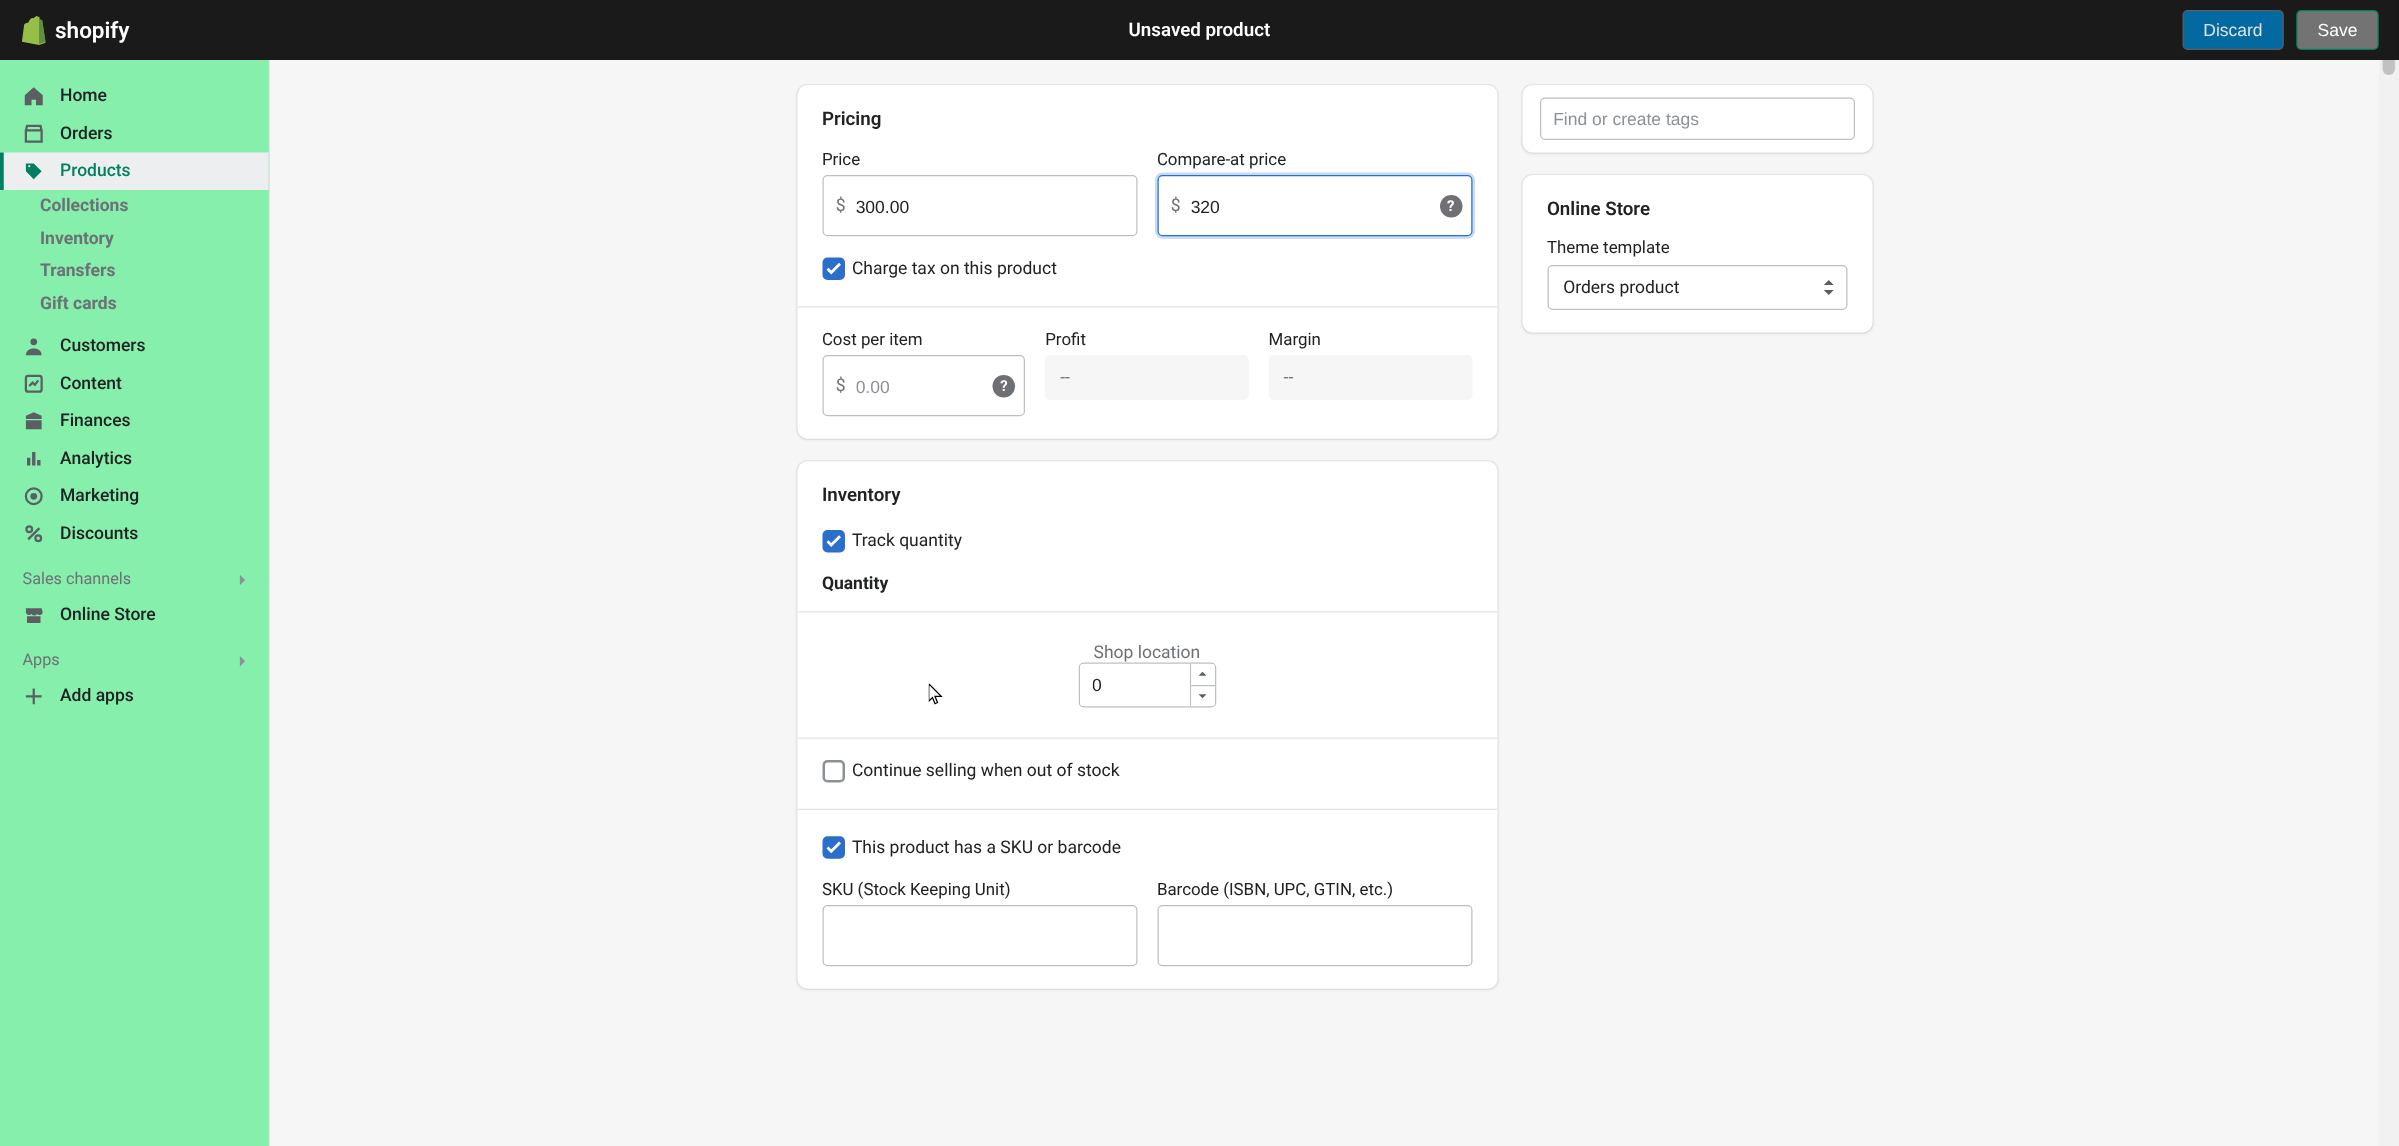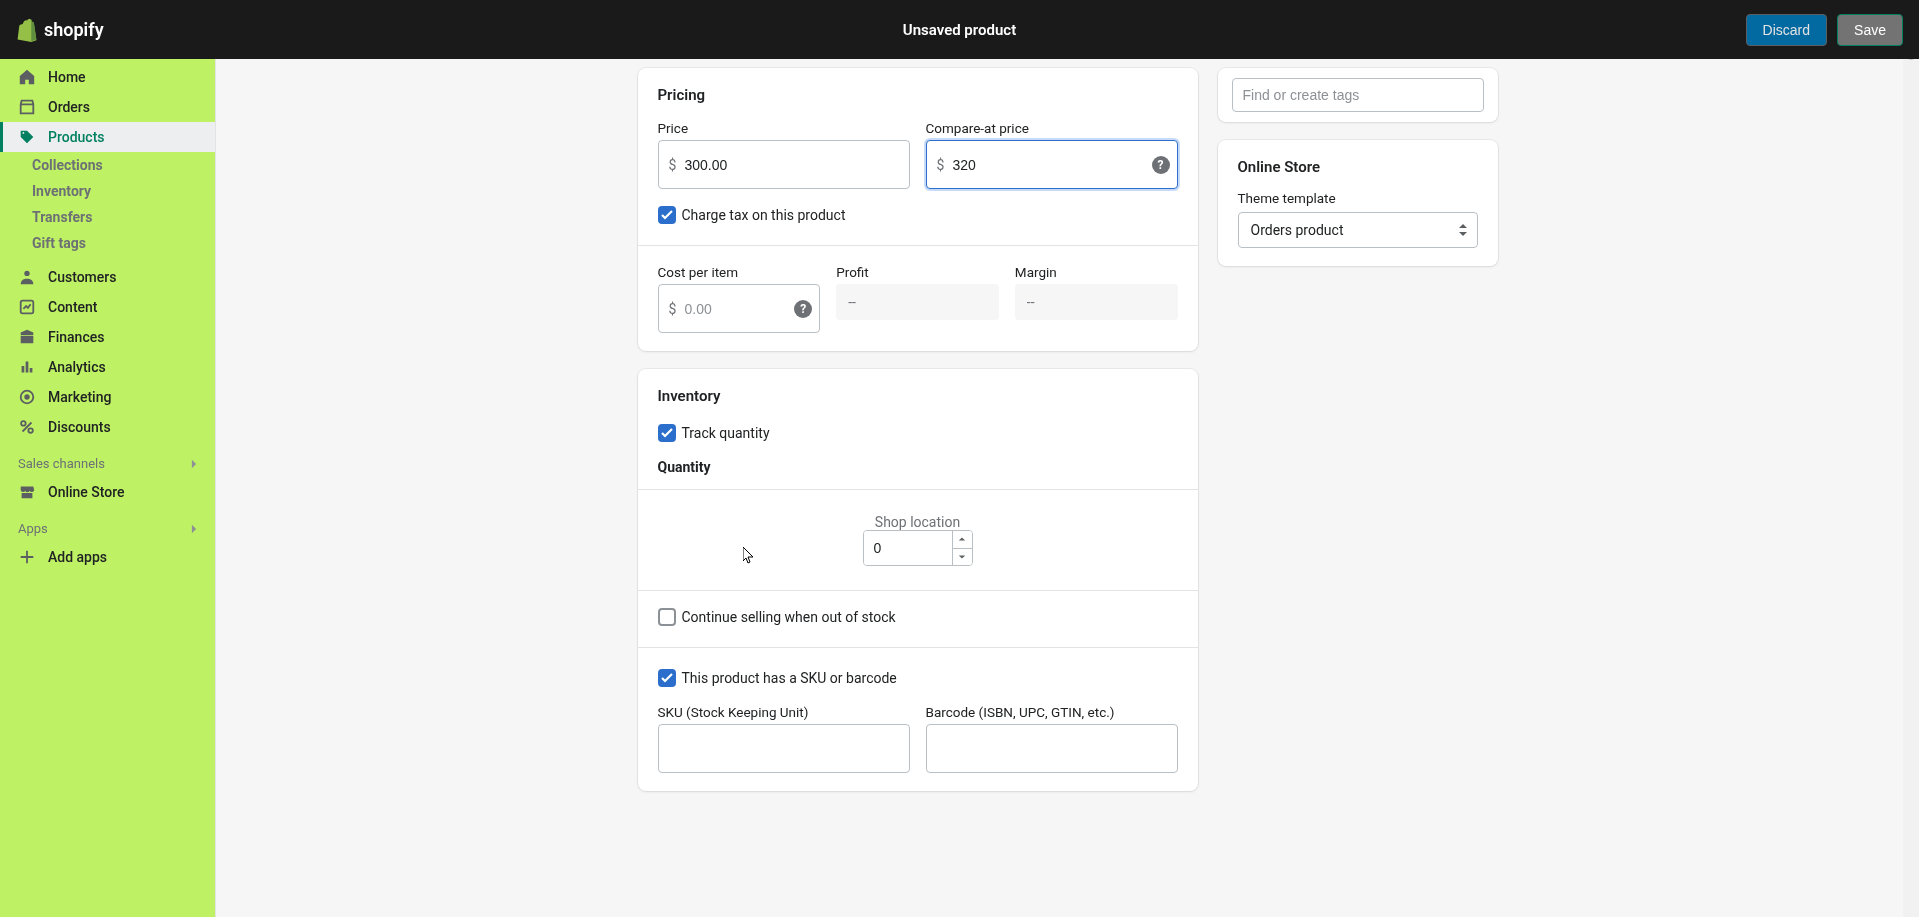--- a/index.html
+++ b/index.html
@@ -9,21 +9,21 @@
     font-size: 14px;
     color: #202223;
     background: #f6f6f7;
     overflow: hidden;
   }
 
   
   .topbar {
     position: fixed;
     top: 0; left: 0; right: 0;
-    height: 59px;
+    height: 48px;
     background: #1a1a1a;
     color: #fff;
     display: flex;
     align-items: center;
     padding: 0 16px;
     z-index: 100;
     justify-content: flex-end;
   }
   .logo {
     display: flex;
@@ -73,21 +73,21 @@
   
   .frame {
     position: absolute;
     top: 48px; left: 0; right: 0; bottom: 0;
     display: flex;
   }
 
   
   .sidebar {
     width: 216px;
-    background: #bef264;
+    background: #86efac;
     border-right: 1px solid #e1e3e5;
     padding-top: 14px;
     flex-shrink: 0;
     overflow-y: auto;
   }
   .nav-item {
     display: flex;
     align-items: center;
     gap: 12px;
     padding: 6px 14px 6px 18px;
@@ -386,21 +386,21 @@
     </div>
     <div class="nav-item active">
       <svg class="nav-icon" viewBox="0 0 20 20">
           <path d="M3 3h7l7 7-7 7-7-7zM6 6.5A1 1 0 106 4.5 1 1 0 006 6.5"></path>
         </svg>
       <span>Products</span>
     </div>
     <div class="nav-sub">Collections</div>
     <div class="nav-sub">Inventory</div>
     <div class="nav-sub">Transfers</div>
-    <div class="nav-sub">Gift tags</div>
+    <div class="nav-sub">Gift cards</div>
     <div class="nav-spacer"></div>
     <div class="nav-item">
       <svg class="nav-icon" viewBox="0 0 20 20">
           <circle cx="10" cy="6" r="3"></circle>
           <path d="M3 18c0-4 3-6 7-6s7 2 7 6z"></path>
         </svg>
       <span>Customers</span>
     </div>
     <div class="nav-item">
       <svg class="nav-icon" viewBox="0 0 20 20">

